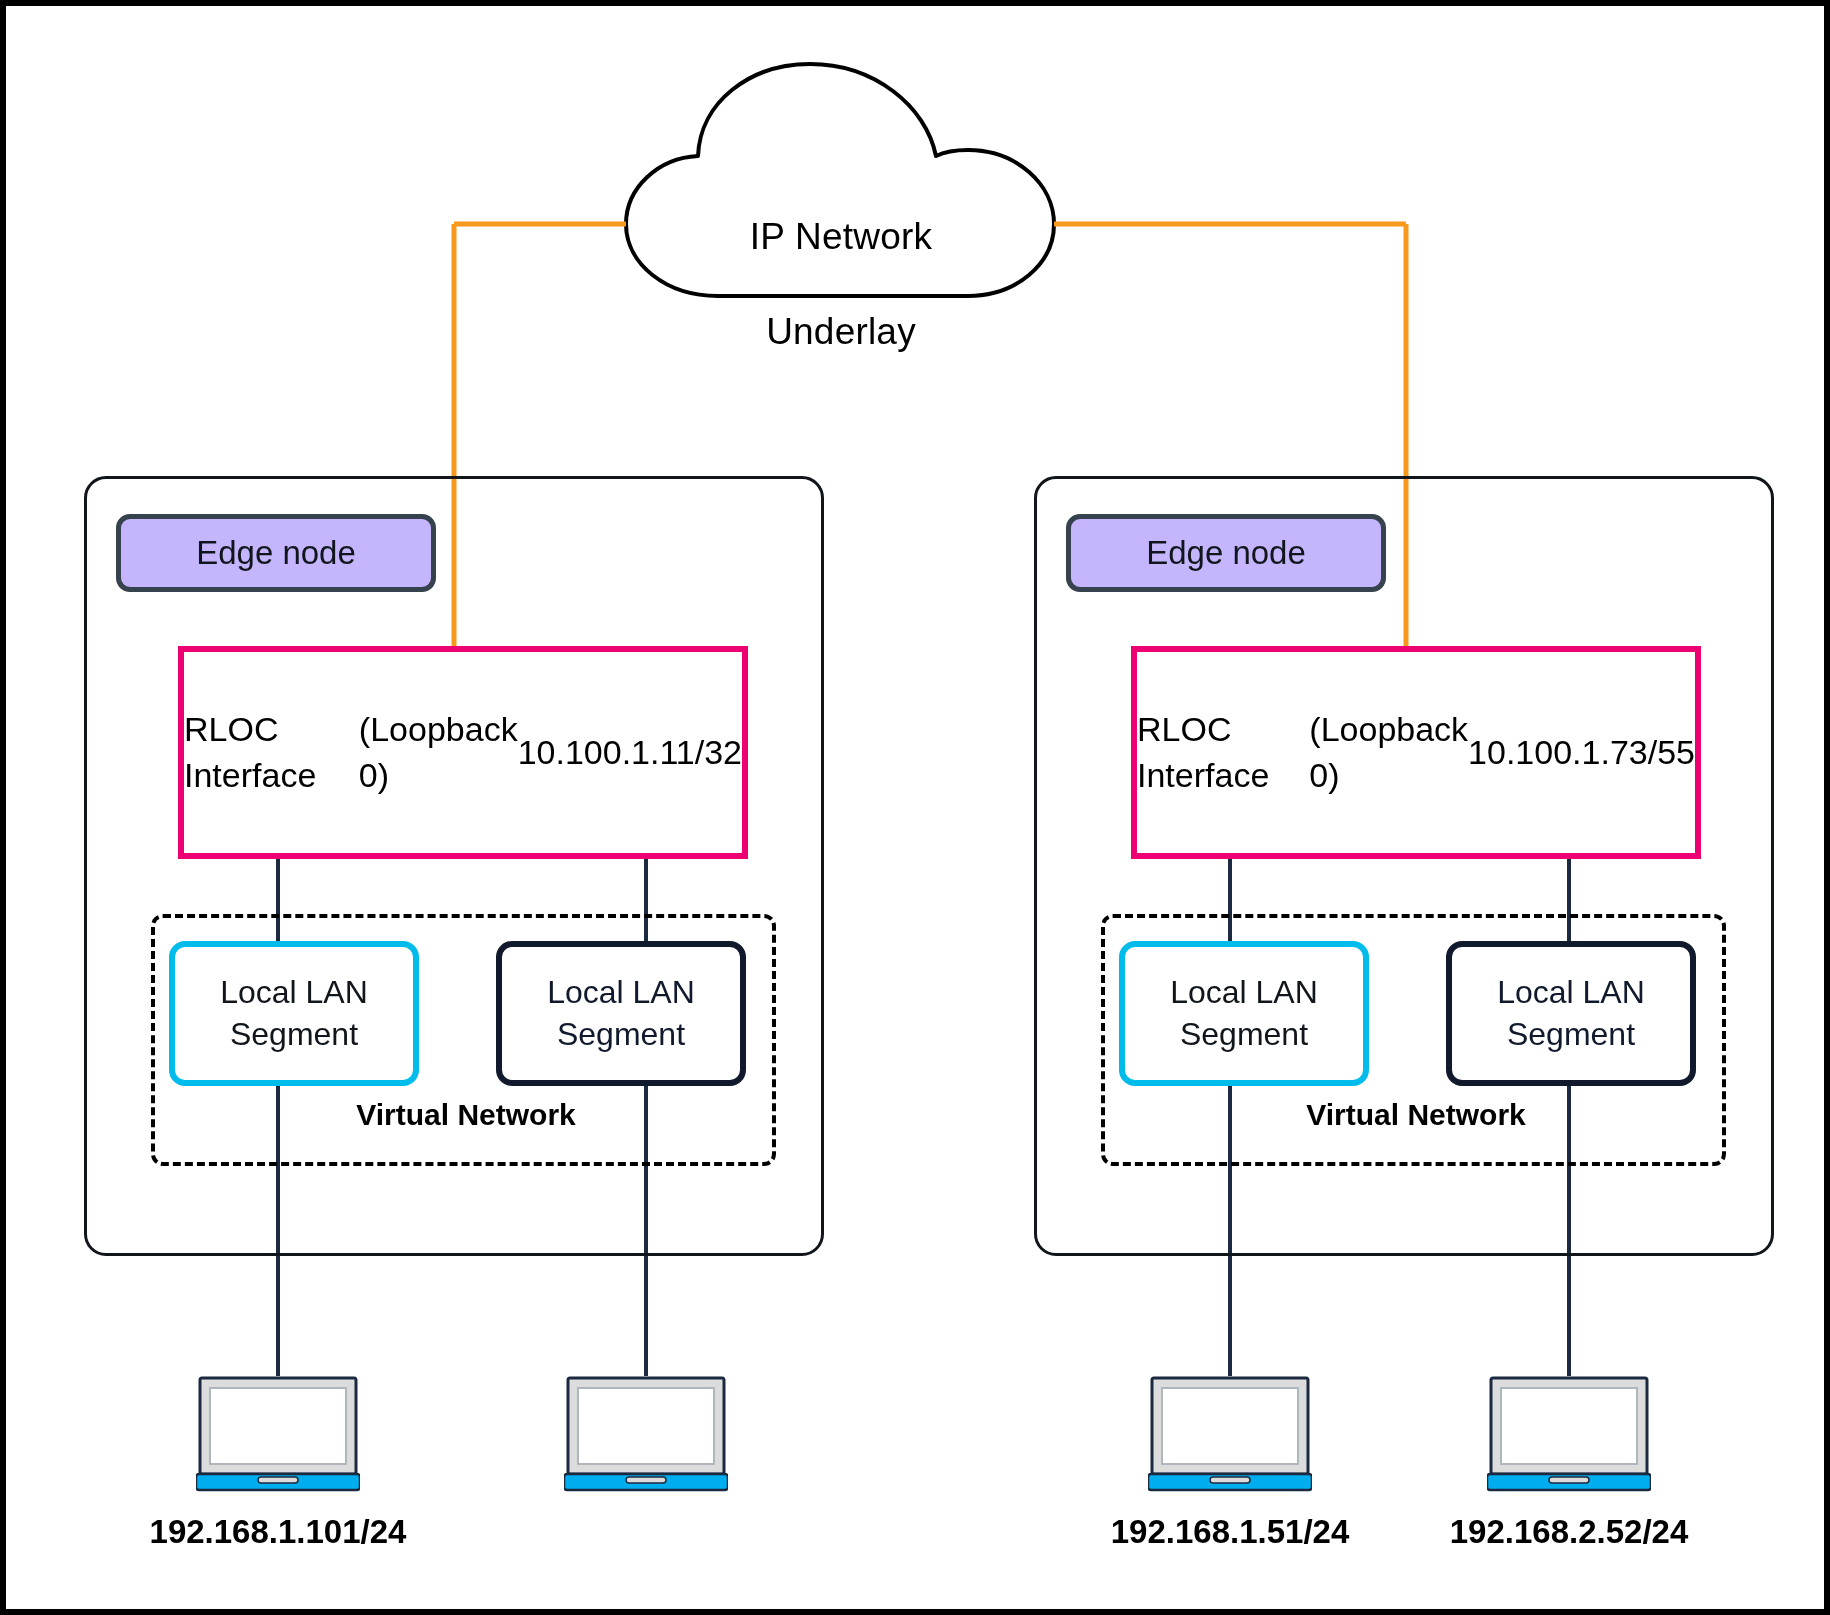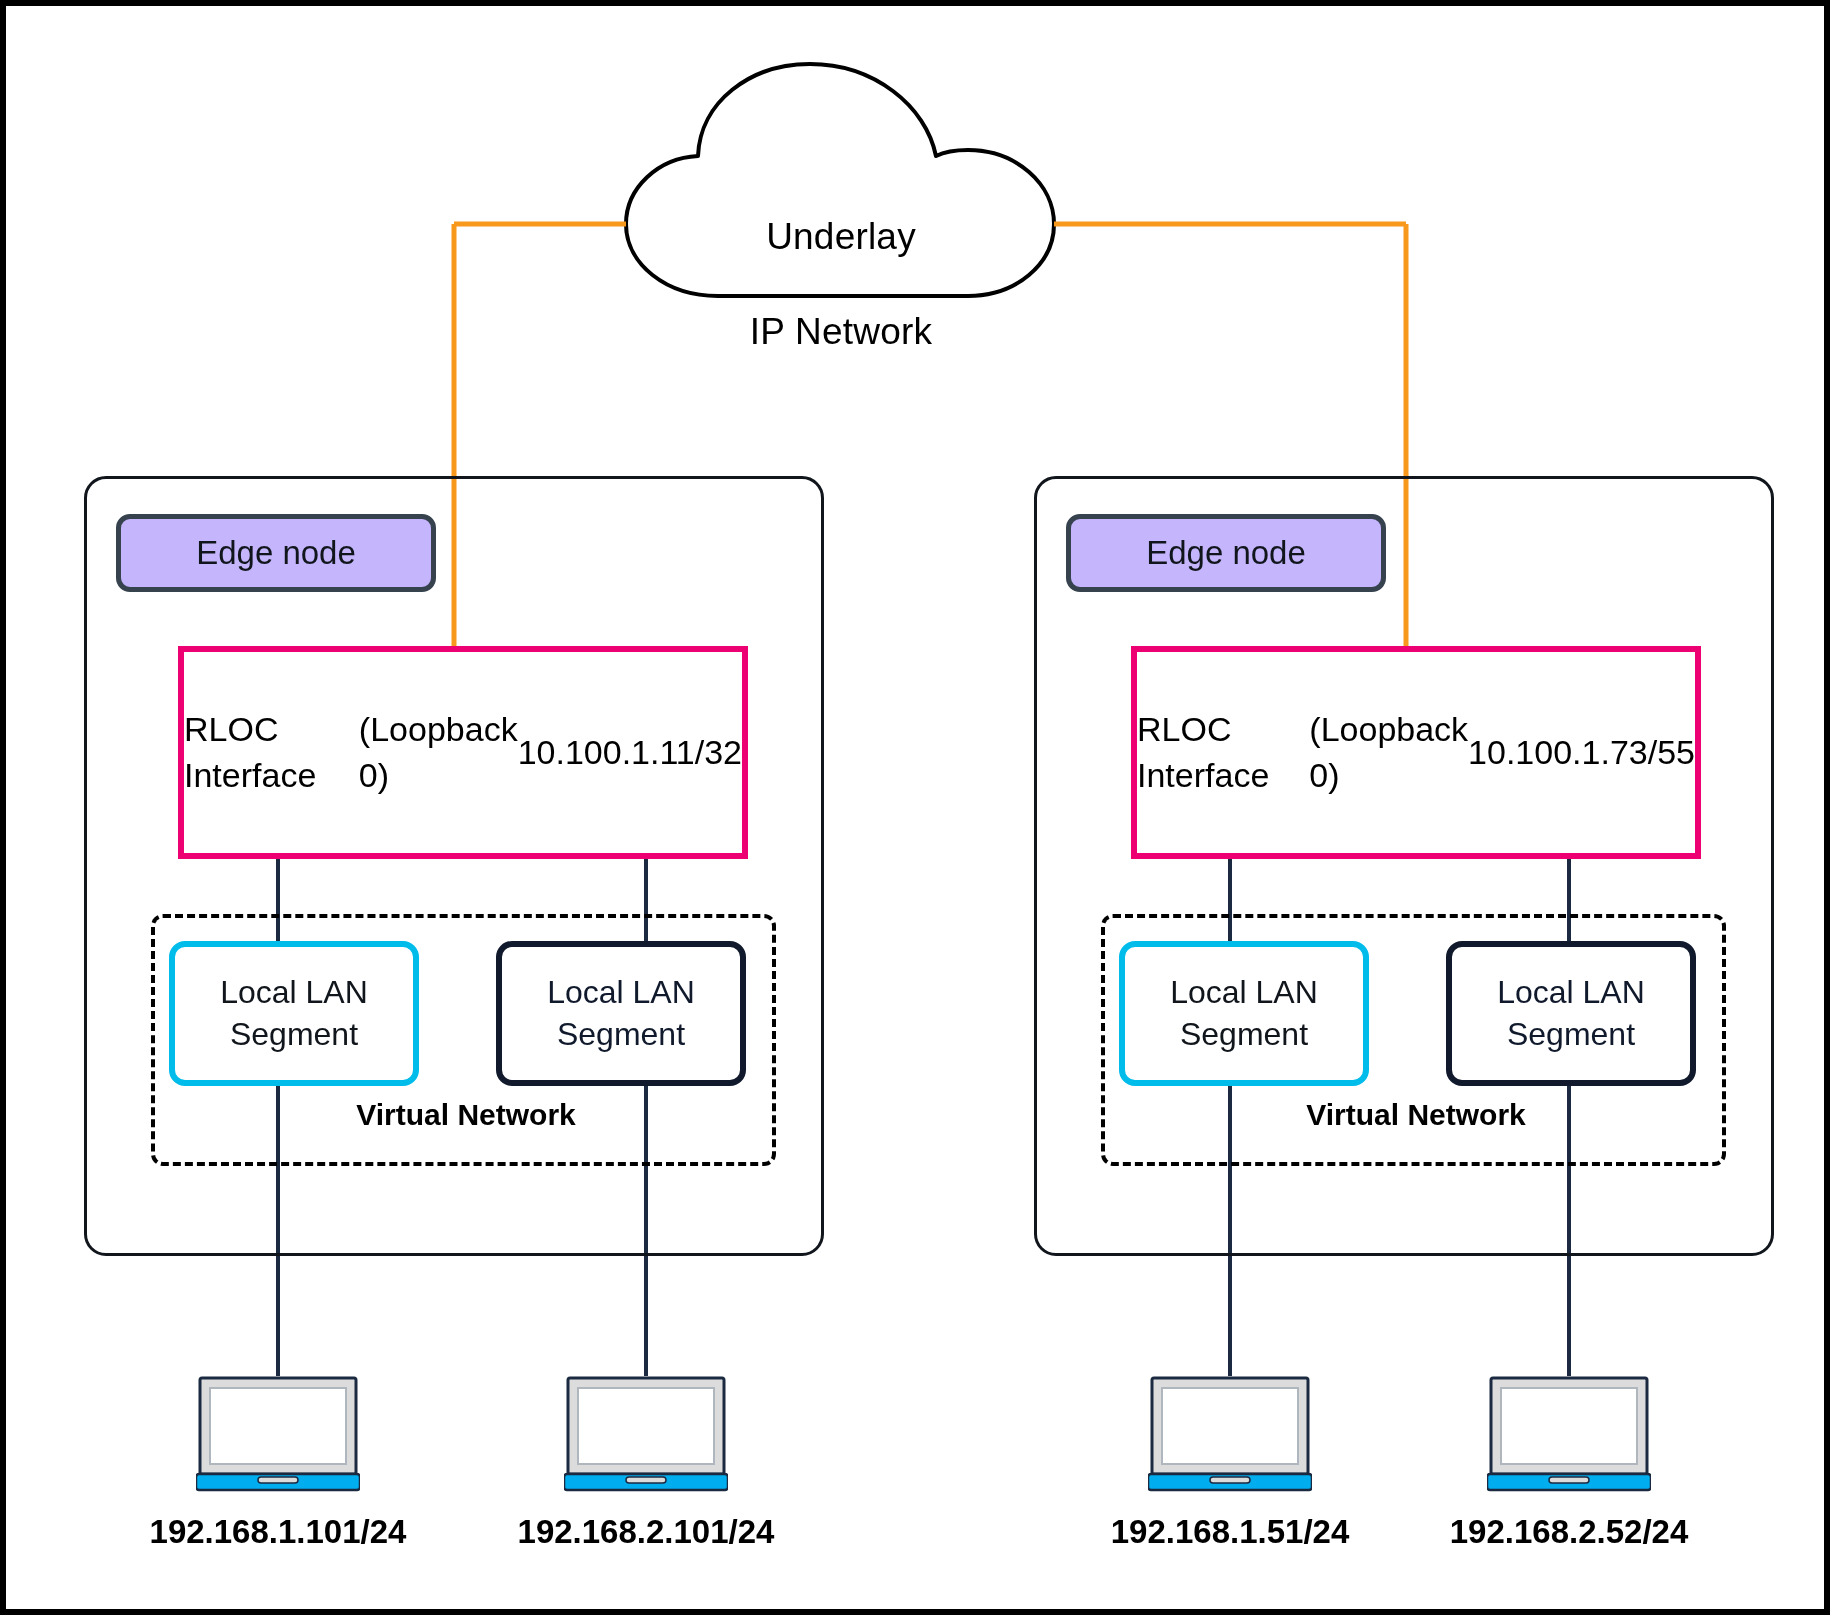--- a/index.html
+++ b/index.html
@@ -178,22 +178,22 @@
       <path d="M 1563,853 L 1563,940"></path>
     </g>
 
     <g stroke="#1B2A41" stroke-width="4" fill="none">
       <path d="M 1224,1080 L 1224,1370"></path>
       <path d="M 1563,1080 L 1563,1370"></path>
     </g>
   </svg>
 
   <div class="cloud-label" style="left:680px; top:160px; width:310px;">
+    <div>IP Network</div>
     <div>Underlay</div>
-    <div>IP Network</div>
   </div>
 
   <div class="edge-container" style="left:78px; top:470px; width:740px; height:780px;"></div>
 
   <div class="edge-pill" style="left:110px; top:508px; width:320px; height:78px;">
     <span>Edge node</span>
   </div>
 
   <div class="rloc-box" style="left:172px; top:640px; width:570px; height:213px;">
     <span class="ln">RLOC Interface</span>
@@ -227,21 +227,20 @@
   <div class="laptop" style="left:558px; top:1370px;">
     <svg viewBox="0 0 164 118" xmlns="http://www.w3.org/2000/svg">
       <rect x="4" y="2" width="156" height="96" rx="2" fill="#DCDCDC" stroke="#1B2A41" stroke-width="3"></rect>
       <rect x="14" y="12" width="136" height="76" fill="#FFFFFF" stroke="#AFB6BD" stroke-width="2"></rect>
       <rect x="0" y="98" width="164" height="16" rx="3" fill="#00AEEF" stroke="#1B2A41" stroke-width="2.5"></rect>
       <rect x="62" y="101" width="40" height="6" rx="3" fill="#DCDCDC" stroke="#1B2A41" stroke-width="1.5"></rect>
     </svg>
   </div>
 
   <div class="host-ip" style="left:92px; top:1507px; width:360px;">192.168.1.101/24</div>
-  <div class="host-ip" style="left:460px; top:1507px; width:360px;">192.168.2.101/24</div>
 
   <div class="edge-container" style="left:1028px; top:470px; width:740px; height:780px;"></div>
 
   <div class="edge-pill" style="left:1060px; top:508px; width:320px; height:78px;">
     <span>Edge node</span>
   </div>
 
   <div class="rloc-box" style="left:1125px; top:640px; width:570px; height:213px;">
     <span class="ln">RLOC Interface</span>
     <span class="ln">(Loopback 0)</span>

